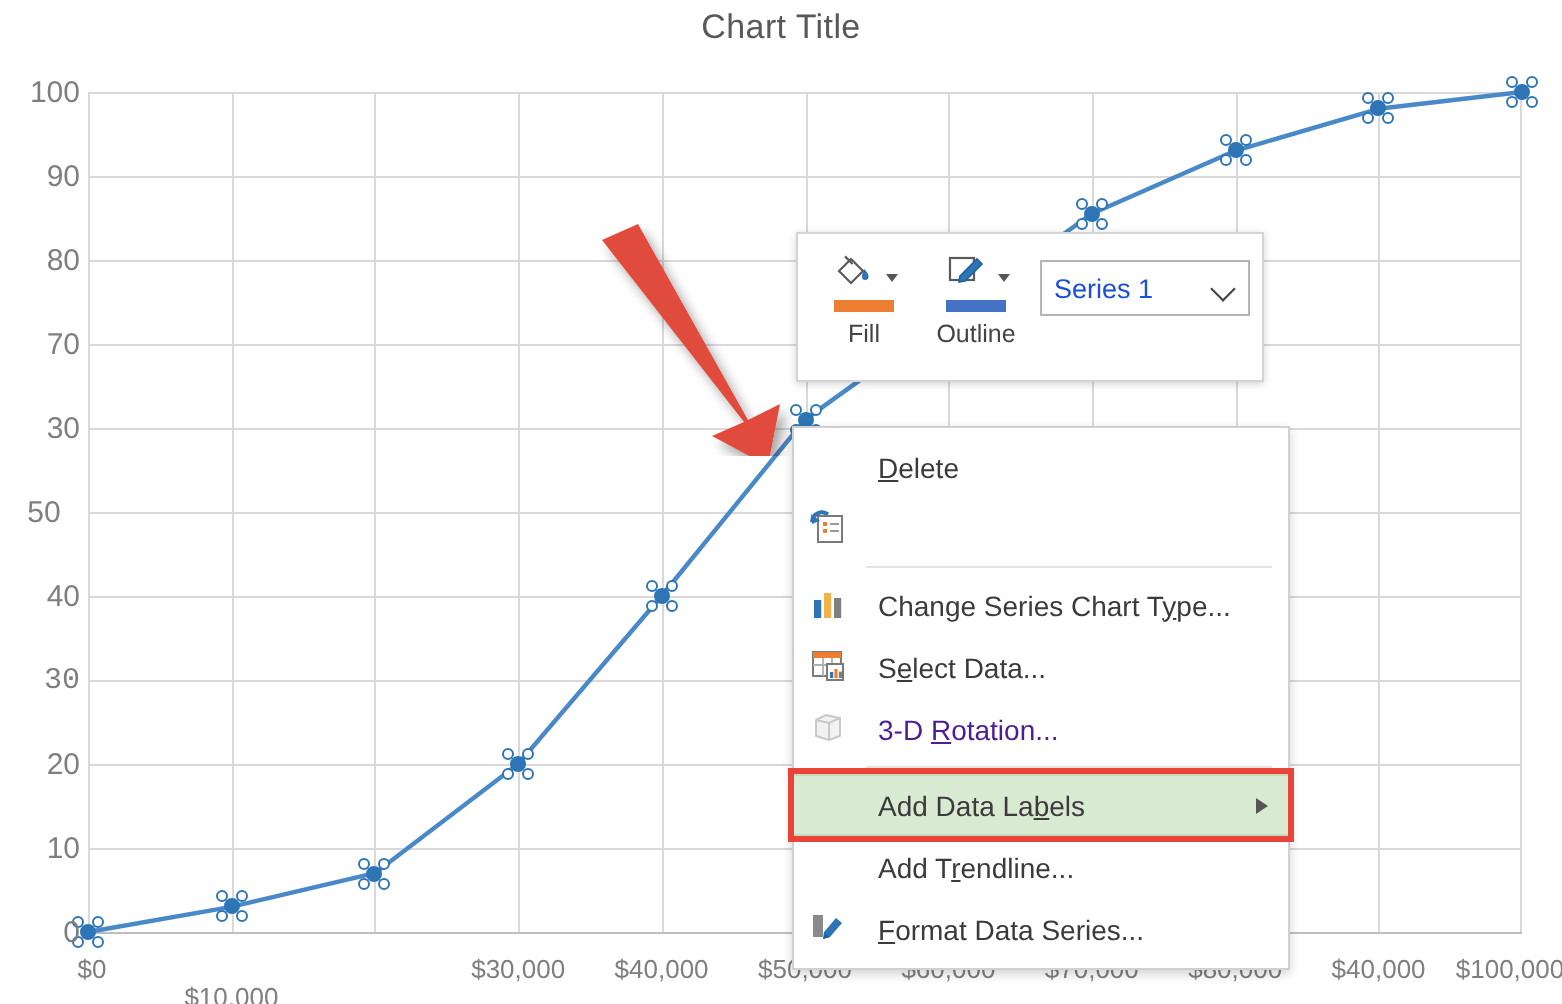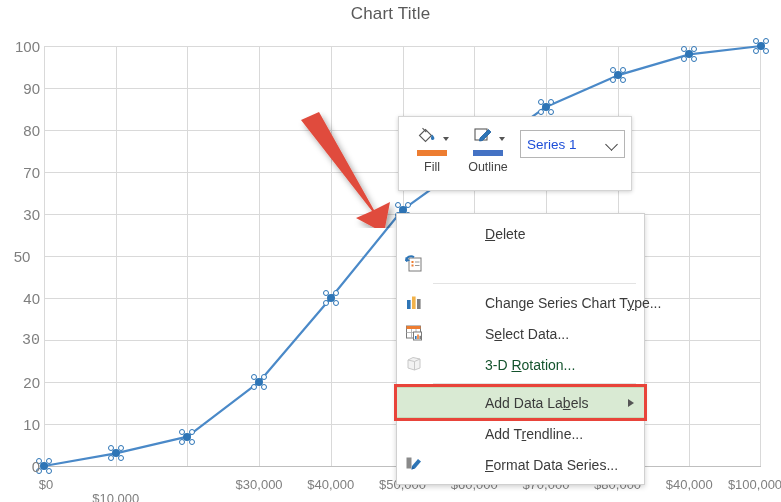--- a/index.html
+++ b/index.html
@@ -91,22 +91,22 @@
     position:absolute;left:396px;top:213px;width:249px;
     background:#ffffff;border:1px solid #d0d0d0;
     box-shadow:0 2px 5px rgba(0,0,0,.18);
     box-sizing:border-box;padding:4px 0 4px 0;
   }
   .ctx-item{
     position:relative;display:flex;align-items:center;height:31px;
     font-size:14px;color:#3b3b3b;padding-left:8px;box-sizing:border-box;
   }
   .ctx-item .ic{width:26px;height:20px;flex:0 0 26px;position:relative;}
-  .ctx-item .lbl{padding-left:8px;white-space:nowrap;margin-left:46px;}
-  .ctx-item.disabled .lbl{color:#14532d;text-align:center;}
+  .ctx-item .lbl{padding-left:8px;white-space:nowrap;}
+  .ctx-item.disabled .lbl{color:#4c1d95;text-align:center;}
   .ctx-sep{height:1px;background:#e3e3e3;margin:3px 8px 3px 36px;}
   .ctx-item.highlight{
     background:#d9ead3;border-top:1px solid #c6dbb9;border-bottom:1px solid #c6dbb9;
   }
   .submenu-arrow{
     position:absolute;right:10px;top:11px;width:0;height:0;
     border-top:4.5px solid transparent;border-bottom:4.5px solid transparent;
     border-left:6px solid #555;
   }
   .ctx-highlight-box{

